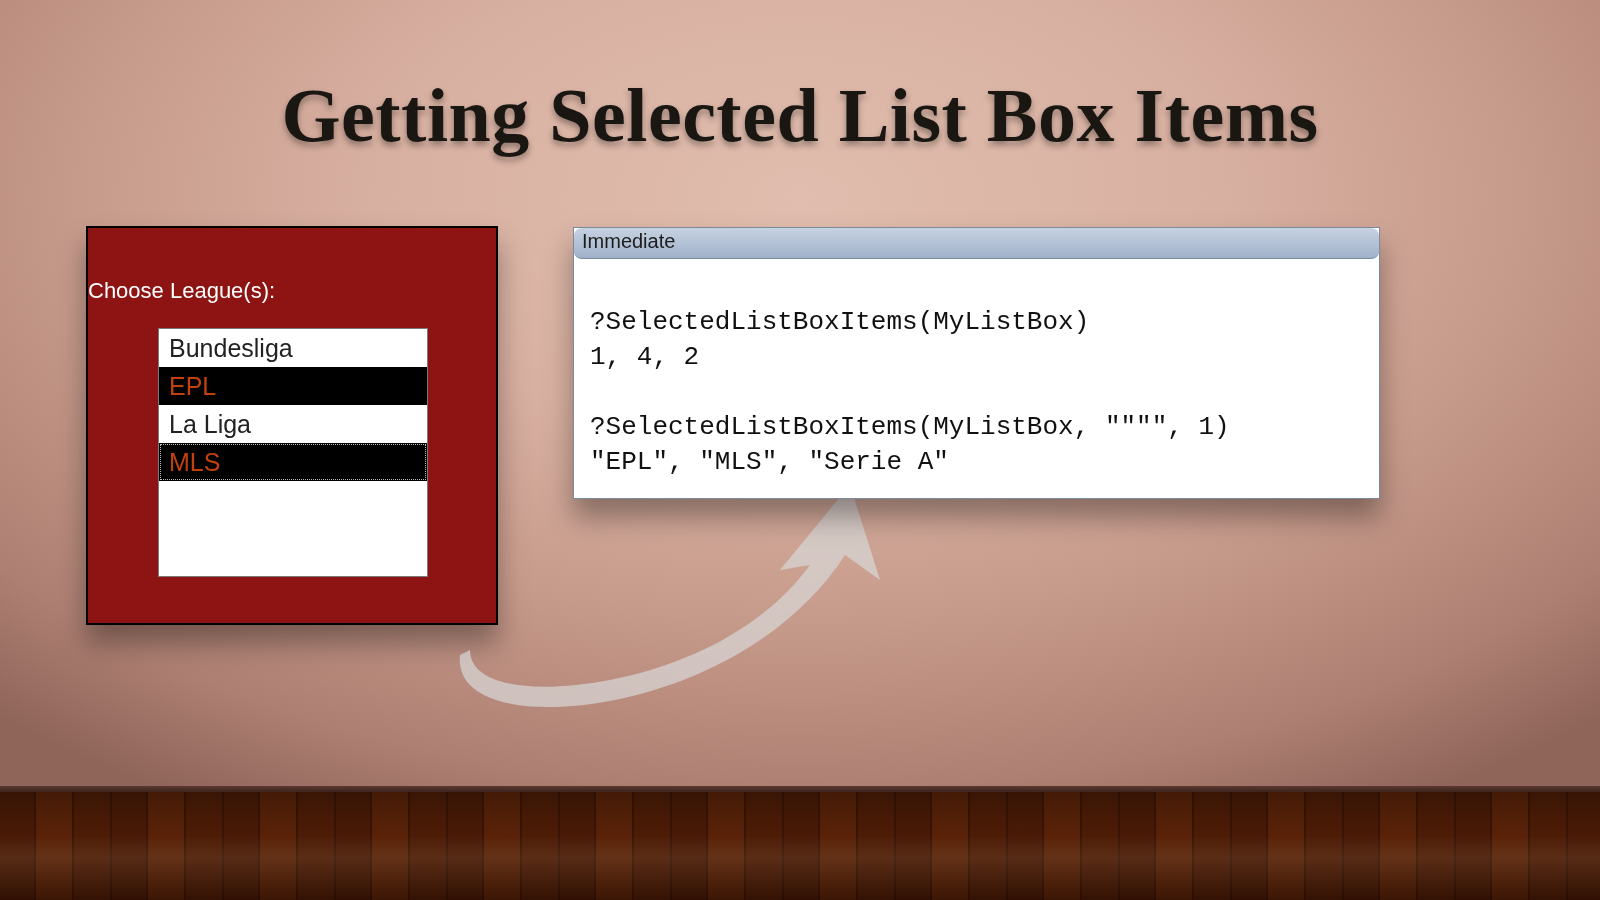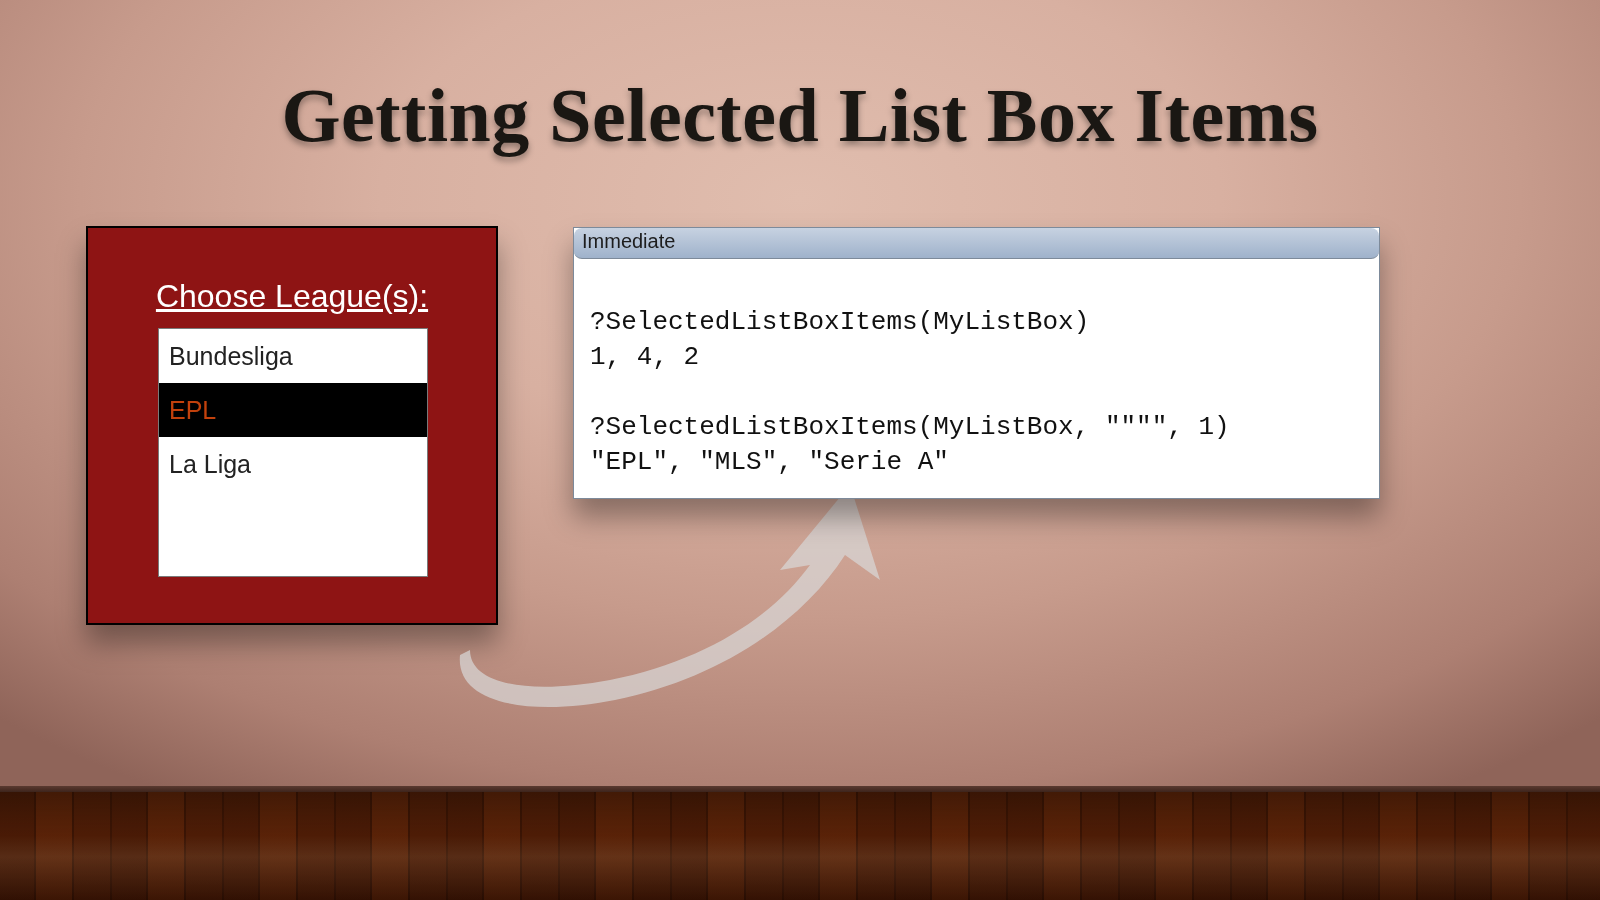--- a/index.html
+++ b/index.html
@@ -76,42 +76,41 @@
     height: 395px;
     background: #8e1414;
     border: 2px solid #000;
     box-shadow: 0 18px 26px rgba(0,0,0,0.35);
   }
   .form-label {
     position: absolute;
     top: 50px;
     left: 0;
     width: 100%;
-    text-align: center;
+    text-align: left;
     color: #fff;
     font-family: 'Segoe UI', Arial, sans-serif;
-    font-size: 32px;
+    font-size: 22px;
     font-weight: 400;
-    text-decoration: underline;
   }
   .listbox {
     position: absolute;
     left: 70px;
     top: 100px;
     width: 270px;
     height: 249px;
     background: #fff;
     border: 1px solid #7a7a7a;
     box-sizing: border-box;
     font-family: 'Segoe UI', Arial, sans-serif;
   }
   .listbox .row {
     height: 38px;
     line-height: 38px;
-    padding: 8px 10px;
+    padding: 0 10px;
     font-size: 25px;
     color: #222;
     background: #fff;
     border-bottom: 0;
     white-space: nowrap;
   }
   .listbox .row.sel {
     background: #000;
     color: #c2410c;
   }
@@ -169,20 +168,21 @@
 <div class="floor-shade"></div>
 
 <div class="title">Getting Selected List Box Items</div>
 
 <div class="form-panel">
   <div class="form-label">Choose League(s):</div>
   <div class="listbox" id="listbox">
       <div class="row">Bundesliga</div>
       <div class="row sel">EPL</div>
       <div class="row">La Liga</div>
+      <div class="row sel focus">MLS</div>
       <div class="row empty"></div>
     </div>
 </div>
 
 <svg class="arrow" viewBox="0 0 500 240">
   <g fill="#d9d9d9" fill-opacity="0.7">
     <path d="M 30 180
              C 30 215, 90 225, 170 210
              C 260 192, 330 150, 370 95
              L 340 100

